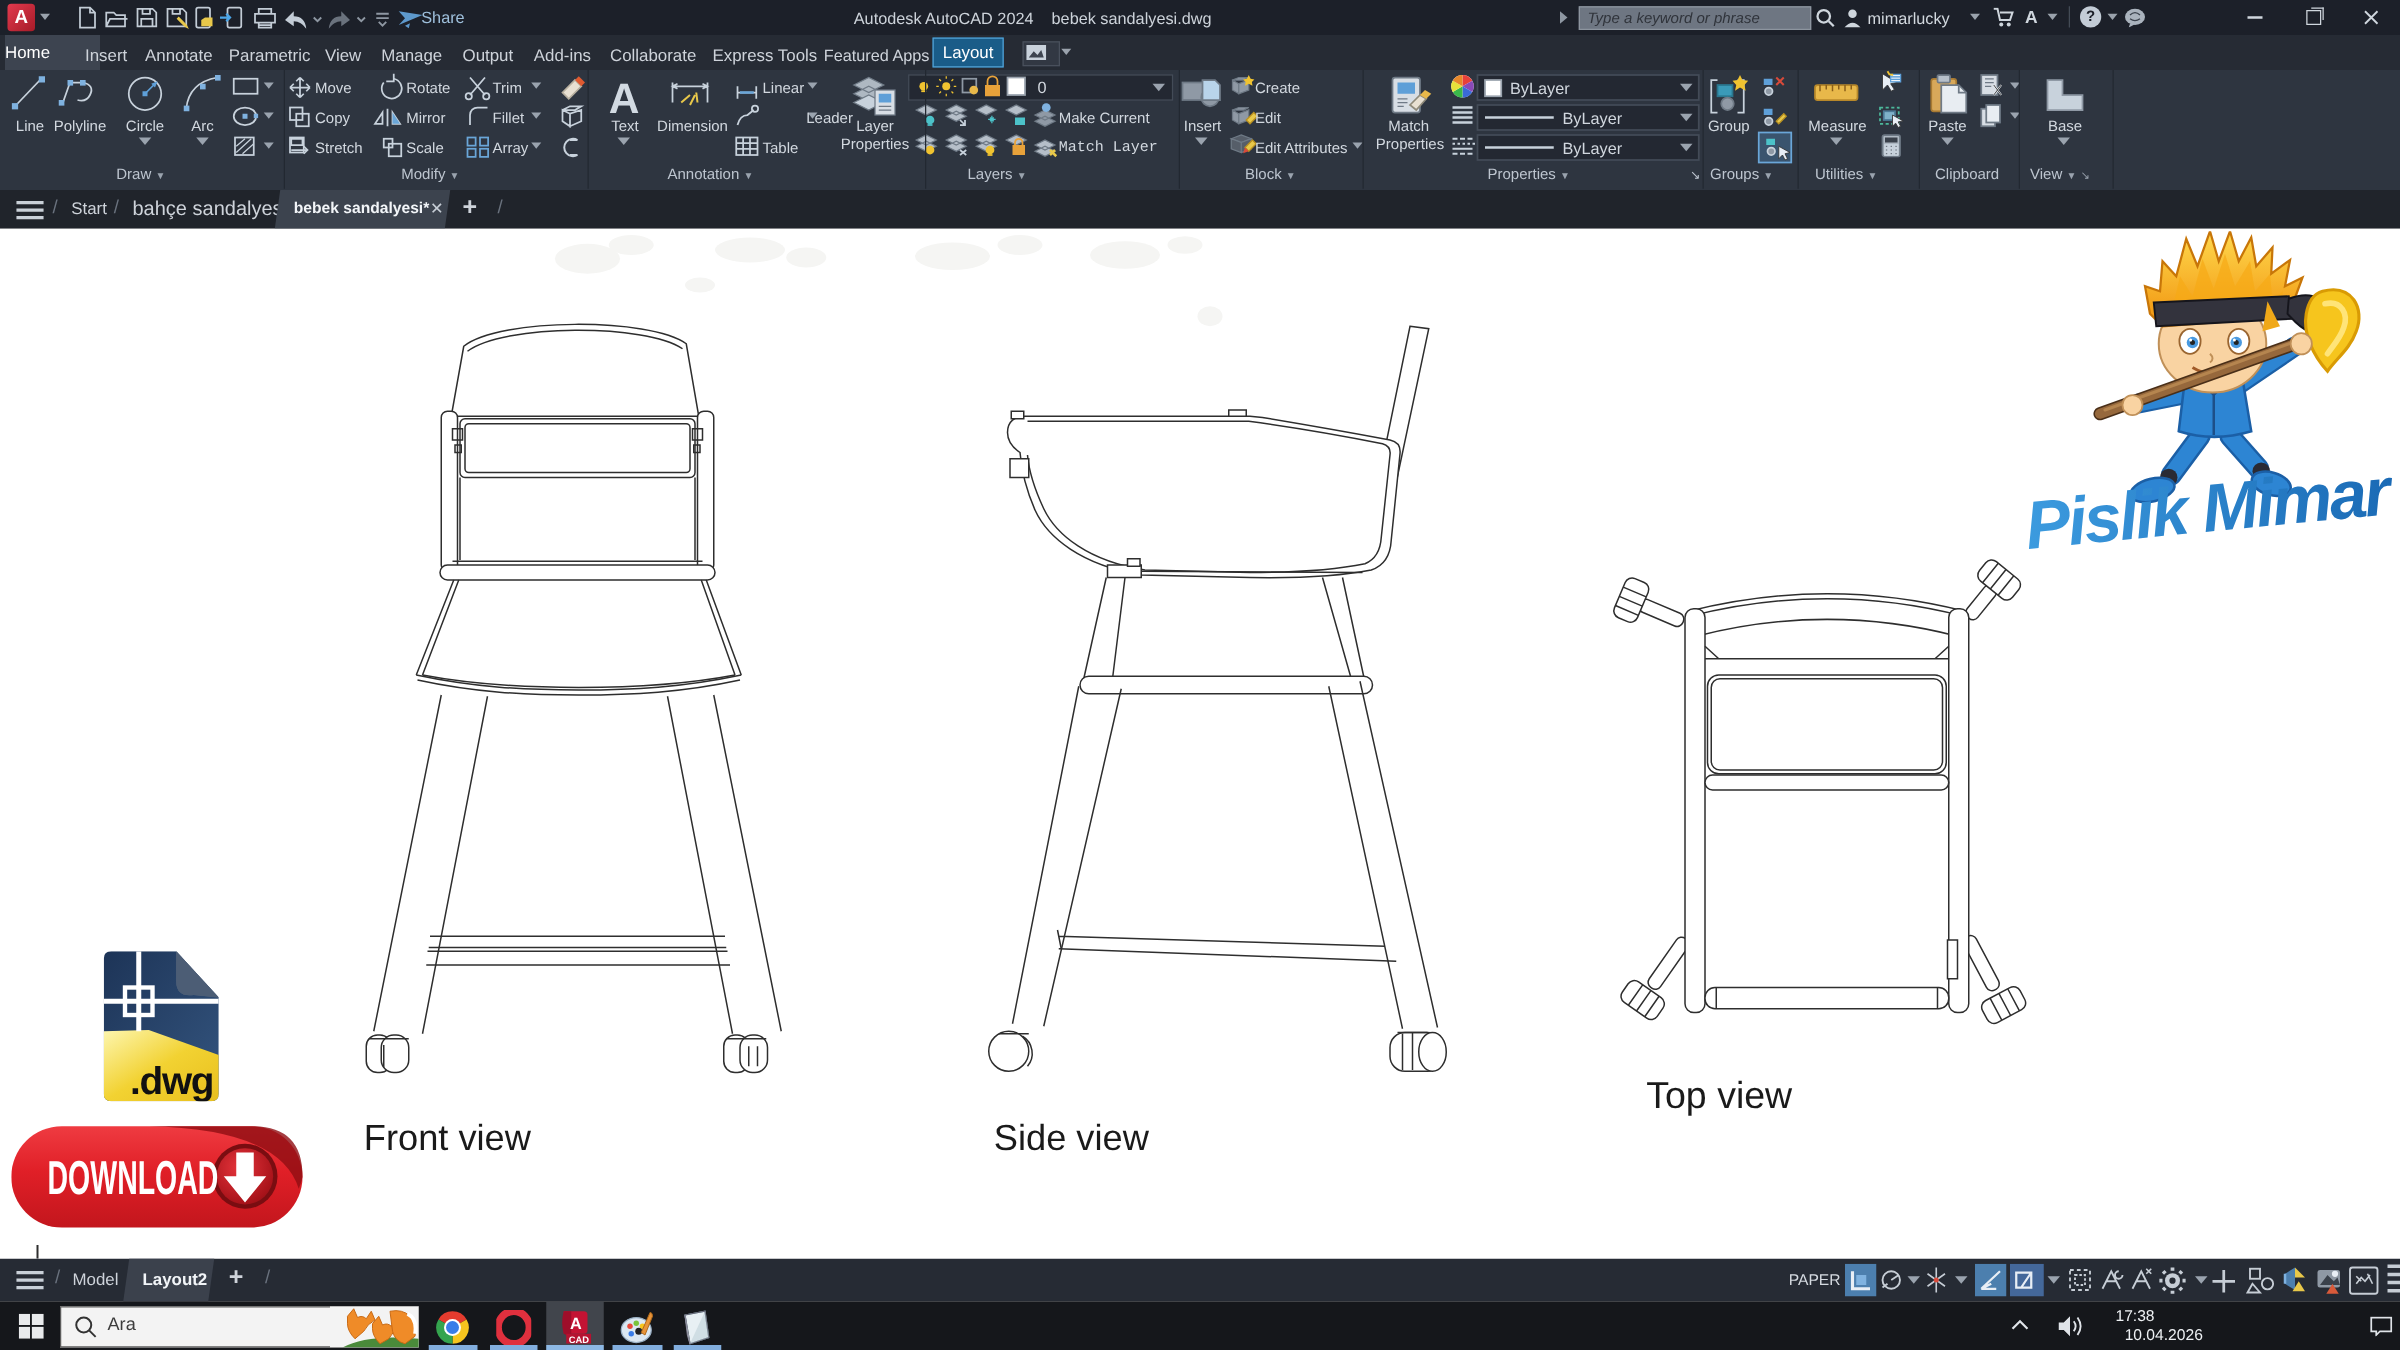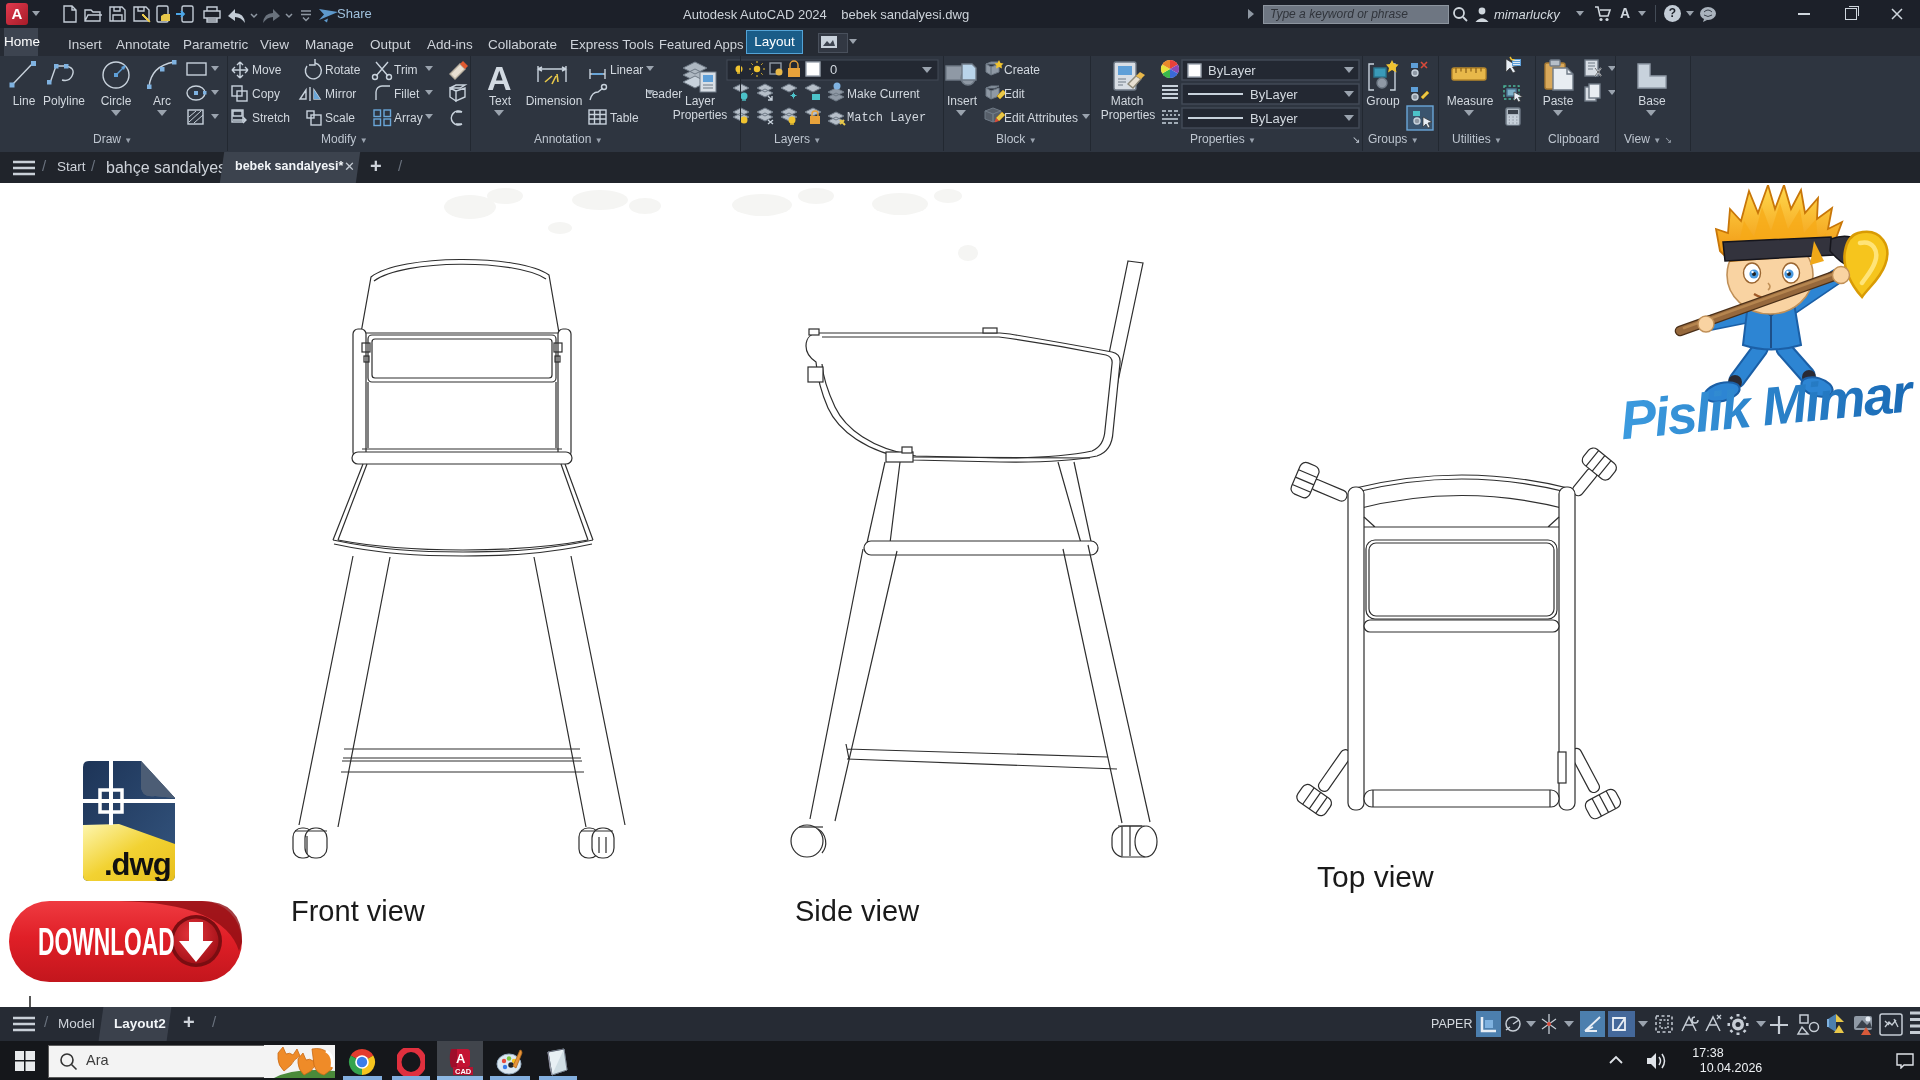--- a/index.html
+++ b/index.html
@@ -54,21 +54,21 @@
   <div class="abs" style="left:1248px;top:9px;width:0;height:0;border-top:5px solid transparent;border-bottom:5px solid transparent;border-left:6px solid #8e97a2;"></div>
   <div class="abs" style="left:1263px;top:5px;width:178px;height:17px;background:#6e7682;border:1px solid #8d959f;color:#30343b;font-style:italic;font-size:12px;line-height:17px;padding-left:6px;">Type a keyword or phrase</div>
   <svg class="abs" style="left:1452px;top:6px" width="16" height="16" viewBox="0 0 16 16">
         <circle cx="7" cy="7" r="5" fill="none" stroke="#cfd6dd" stroke-width="1.8"></circle>
         <path d="M11,11 l4,4" stroke="#cfd6dd" stroke-width="1.8"></path>
       </svg>
   <svg class="abs" style="left:1474px;top:6px" width="16" height="16" viewBox="0 0 16 16">
         <circle cx="8" cy="5" r="3.4" fill="#cfd6dd"></circle>
         <path d="M1.5,16 q6.5,-7.5 13,0 z" fill="#cfd6dd"></path>
       </svg>
-  <div class="abs" style="left:1494px;top:7px;font-size:13px;color:#d3d9df;font-style:italic;">mimarlucky</div>
+  <div class="abs" style="left:1494px;top:7px;font-size:13px;color:#d3d9df;">mimarlucky</div>
   <div class="abs" style="left:1576px;top:11px;width:0;height:0;border-left:4px solid transparent;border-right:4px solid transparent;border-top:5px solid #9aa2ac;"></div>
   <svg class="abs" style="left:1594px;top:6px" width="18" height="16" viewBox="0 0 18 16">
         <path d="M1,1 h3 l2,9 h8 l2,-6 h-10" fill="none" stroke="#cfd6dd" stroke-width="1.6"></path>
         <circle cx="7" cy="13.5" r="1.6" fill="#cfd6dd"></circle>
         <circle cx="13" cy="13.5" r="1.6" fill="#cfd6dd"></circle>
       </svg>
   <div class="abs" style="left:1620px;top:5px;font-size:14px;font-weight:bold;color:#cfd6dd;">A</div>
   <div class="abs" style="left:1638px;top:11px;width:0;height:0;border-left:4px solid transparent;border-right:4px solid transparent;border-top:5px solid #9aa2ac;"></div>
   <div class="abs" style="left:1655px;top:5px;width:1px;height:17px;background:#434b56;"></div>
   <div class="abs" style="left:1664px;top:5px;width:17px;height:17px;border-radius:50%;background:#c3ccd6;color:#1c2029;font-weight:bold;font-size:12px;text-align:center;line-height:17px;">?</div>
@@ -80,21 +80,21 @@
       </svg>
   <div class="abs" style="left:1798px;top:13px;width:12px;height:1.5px;background:#cfd6dd;"></div>
   <div class="abs" style="left:1845px;top:8px;width:10px;height:10px;border:1.4px solid #cfd6dd;"></div>
   <div class="abs" style="left:1849px;top:6px;width:9px;height:9px;border-top:1.4px solid #cfd6dd;border-right:1.4px solid #cfd6dd;"></div>
   <svg class="abs" style="left:1890px;top:7px" width="14" height="14" viewBox="0 0 14 14">
         <path d="M2,2 L12,12 M12,2 L2,12" stroke="#cfd6dd" stroke-width="1.5"></path>
       </svg>
 </div>
 
 <div id="menubar" class="abs">
-  <div class="mtab" style="left:4px;top:0;height:28px;line-height:28px;width:34px;text-align:left;background:#3d4450;color:#fff;">Home</div>
+  <div class="mtab" style="left:4px;top:0;height:28px;line-height:28px;width:76px;text-align:left;background:#3d4450;color:#fff;">Home</div>
   <div class="mtab" style="left:68px;line-height:26px;">Insert</div>
   <div class="mtab" style="left:116px;line-height:26px;">Annotate</div>
   <div class="mtab" style="left:183px;line-height:26px;">Parametric</div>
   <div class="mtab" style="left:260px;line-height:26px;">View</div>
   <div class="mtab" style="left:305px;line-height:26px;">Manage</div>
   <div class="mtab" style="left:370px;line-height:26px;">Output</div>
   <div class="mtab" style="left:427px;line-height:26px;">Add-ins</div>
   <div class="mtab" style="left:488px;line-height:26px;">Collaborate</div>
   <div class="mtab" style="left:570px;line-height:26px;">Express Tools</div>
   <div class="mtab" style="left:659px;line-height:26px;font-size:13px;">Featured Apps</div>

